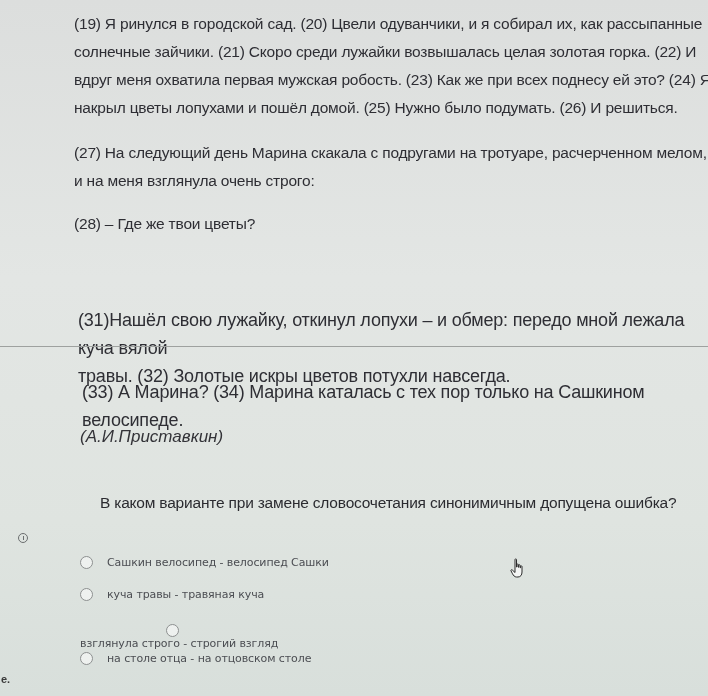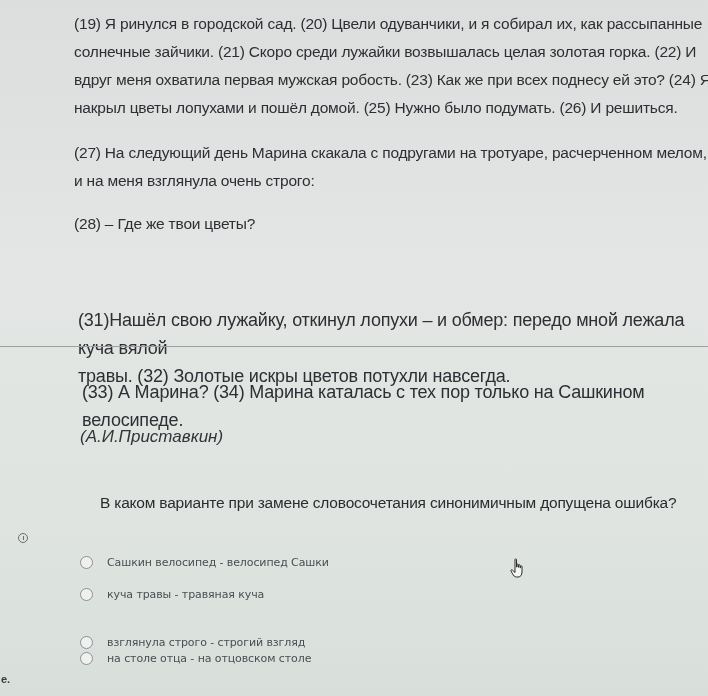--- a/index.html
+++ b/index.html
@@ -162,21 +162,21 @@
 
   <div class="options">
     <div class="option" style="top:0px;">
       <span class="radio"></span>
       <span class="option-label">Сашкин велосипед - велосипед Сашки</span>
     </div>
     <div class="option" style="top:32px;">
       <span class="radio"></span>
       <span class="option-label">куча травы - травяная куча</span>
     </div>
-    <div class="option" style="top:80px;">
+    <div class="option" style="top:68px;flex-direction:column;">
       <span class="radio"></span>
       <span class="option-label">взглянула строго - строгий взгляд</span>
     </div>
     <div class="option" style="top:96px;">
       <span class="radio"></span>
       <span class="option-label">на столе отца - на отцовском столе</span>
     </div>
   </div>
 
   <div class="cursor">

